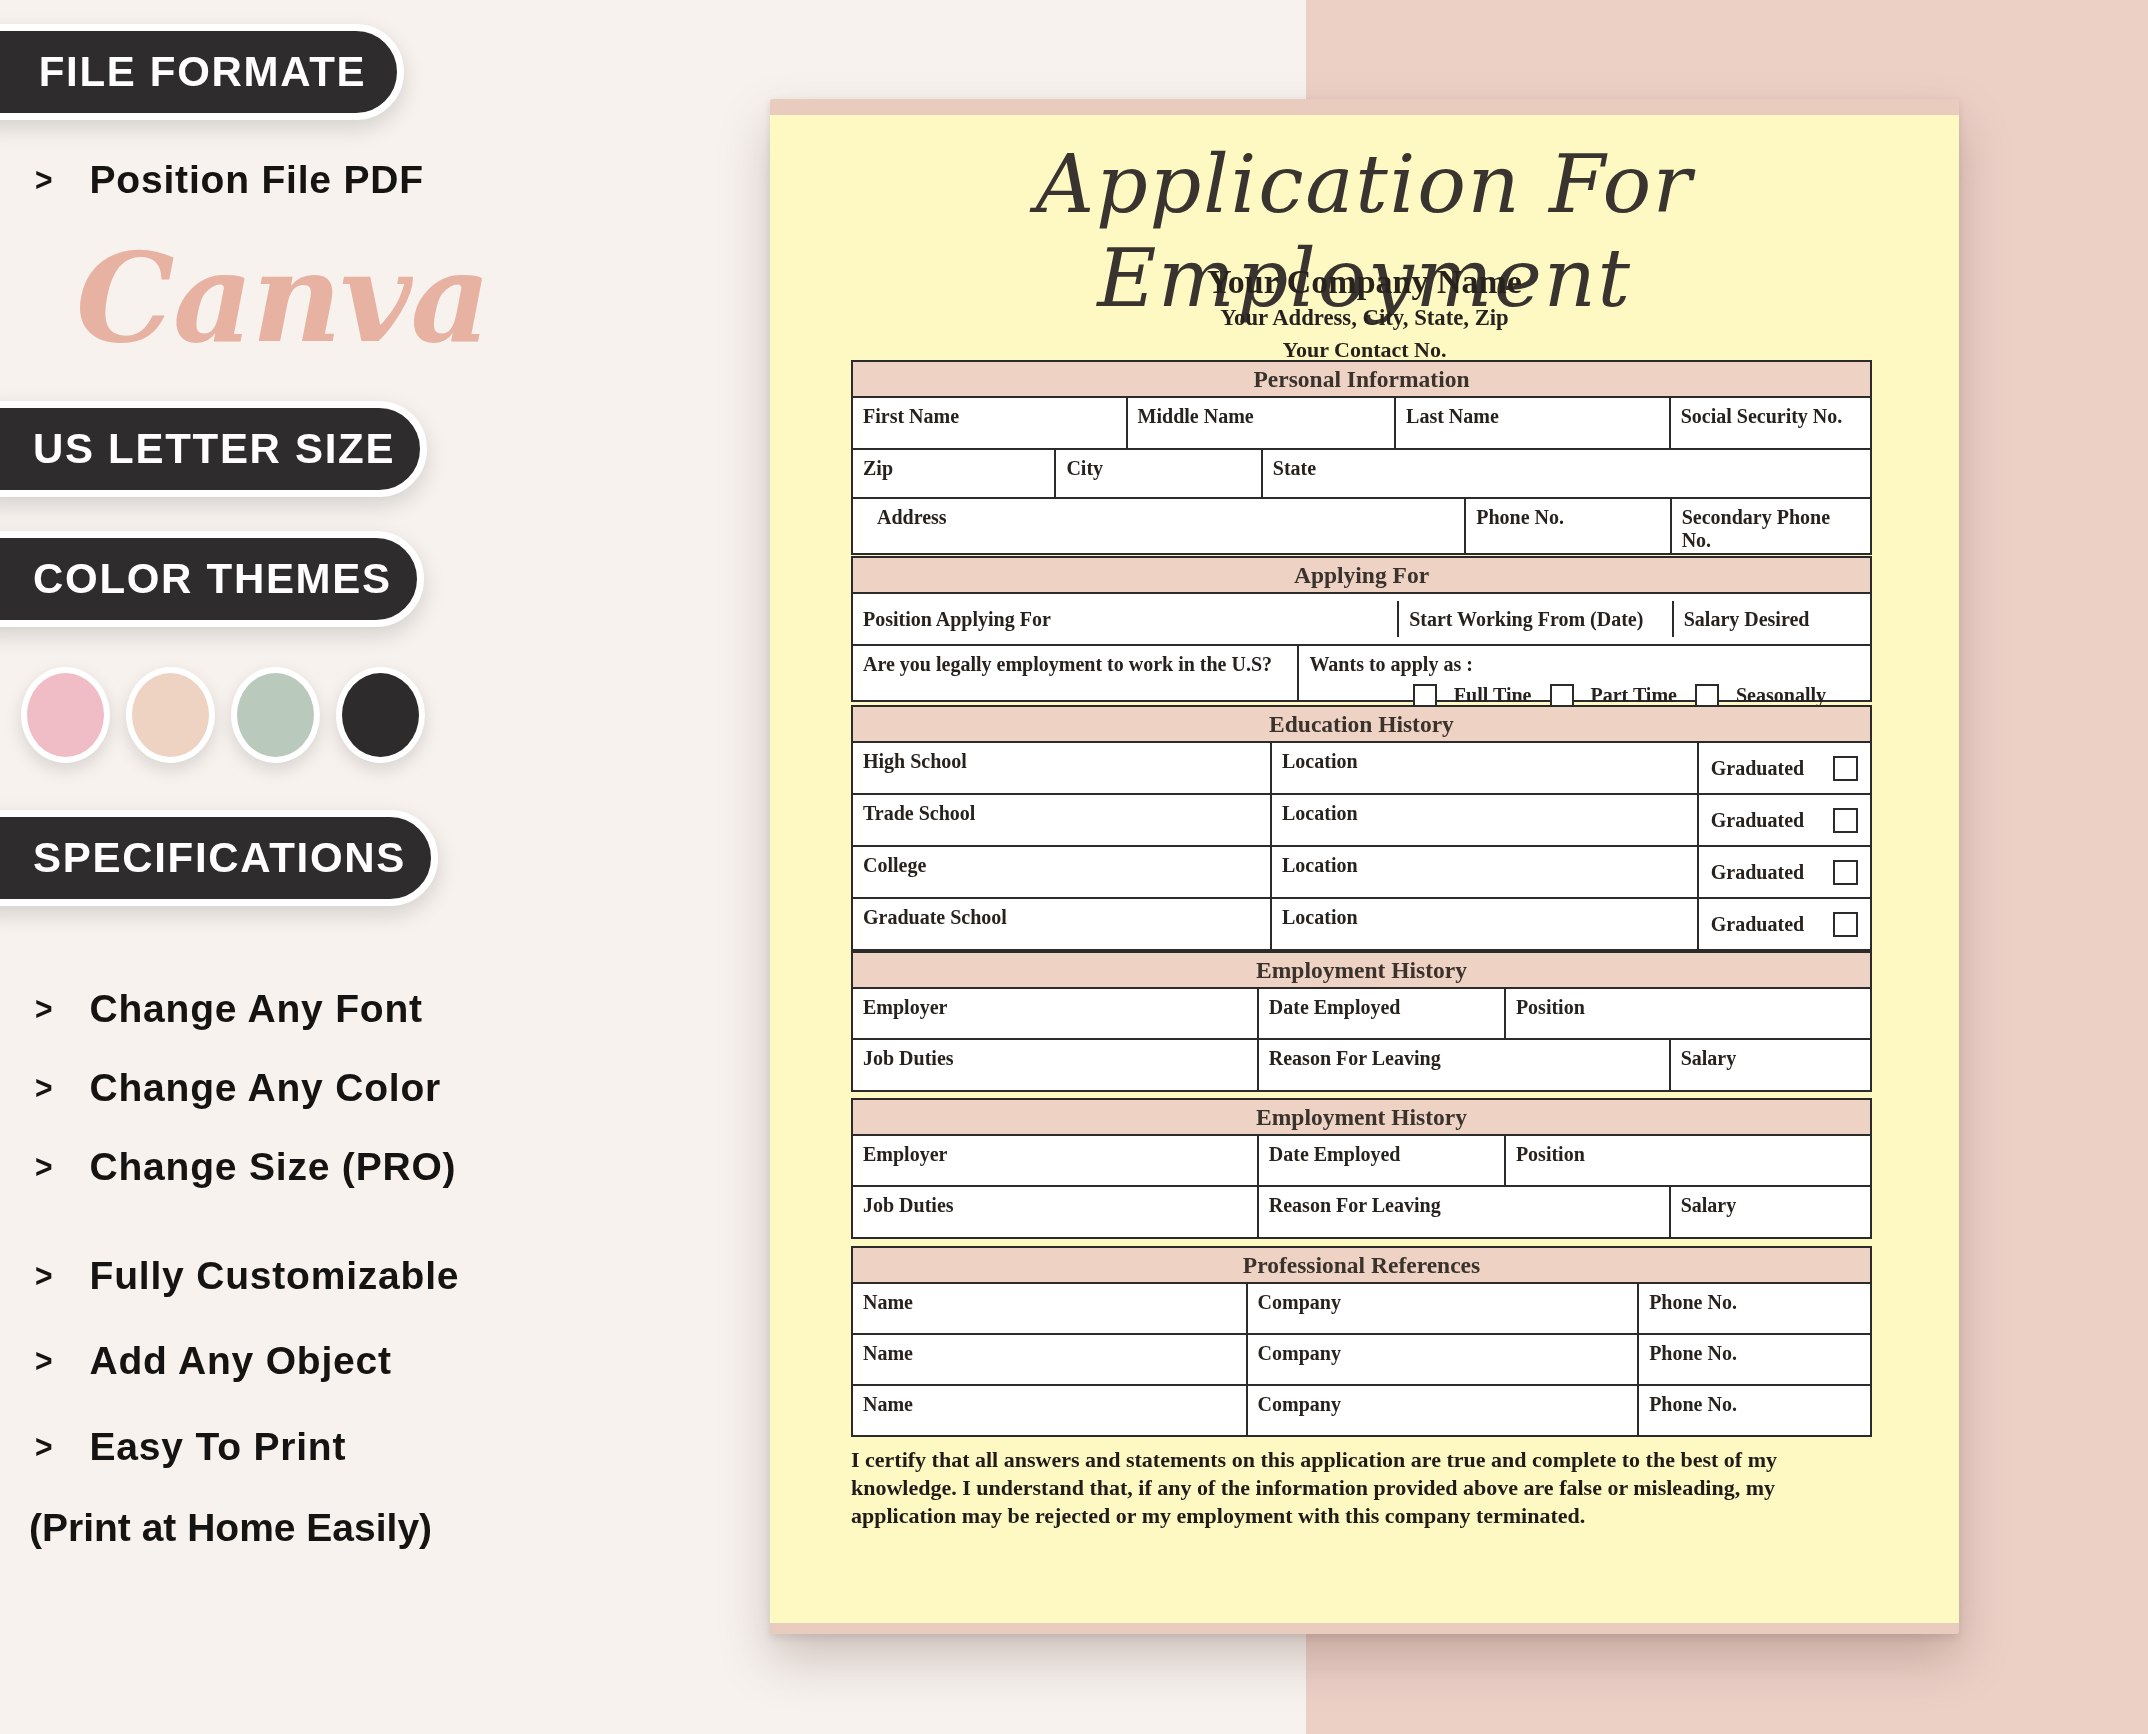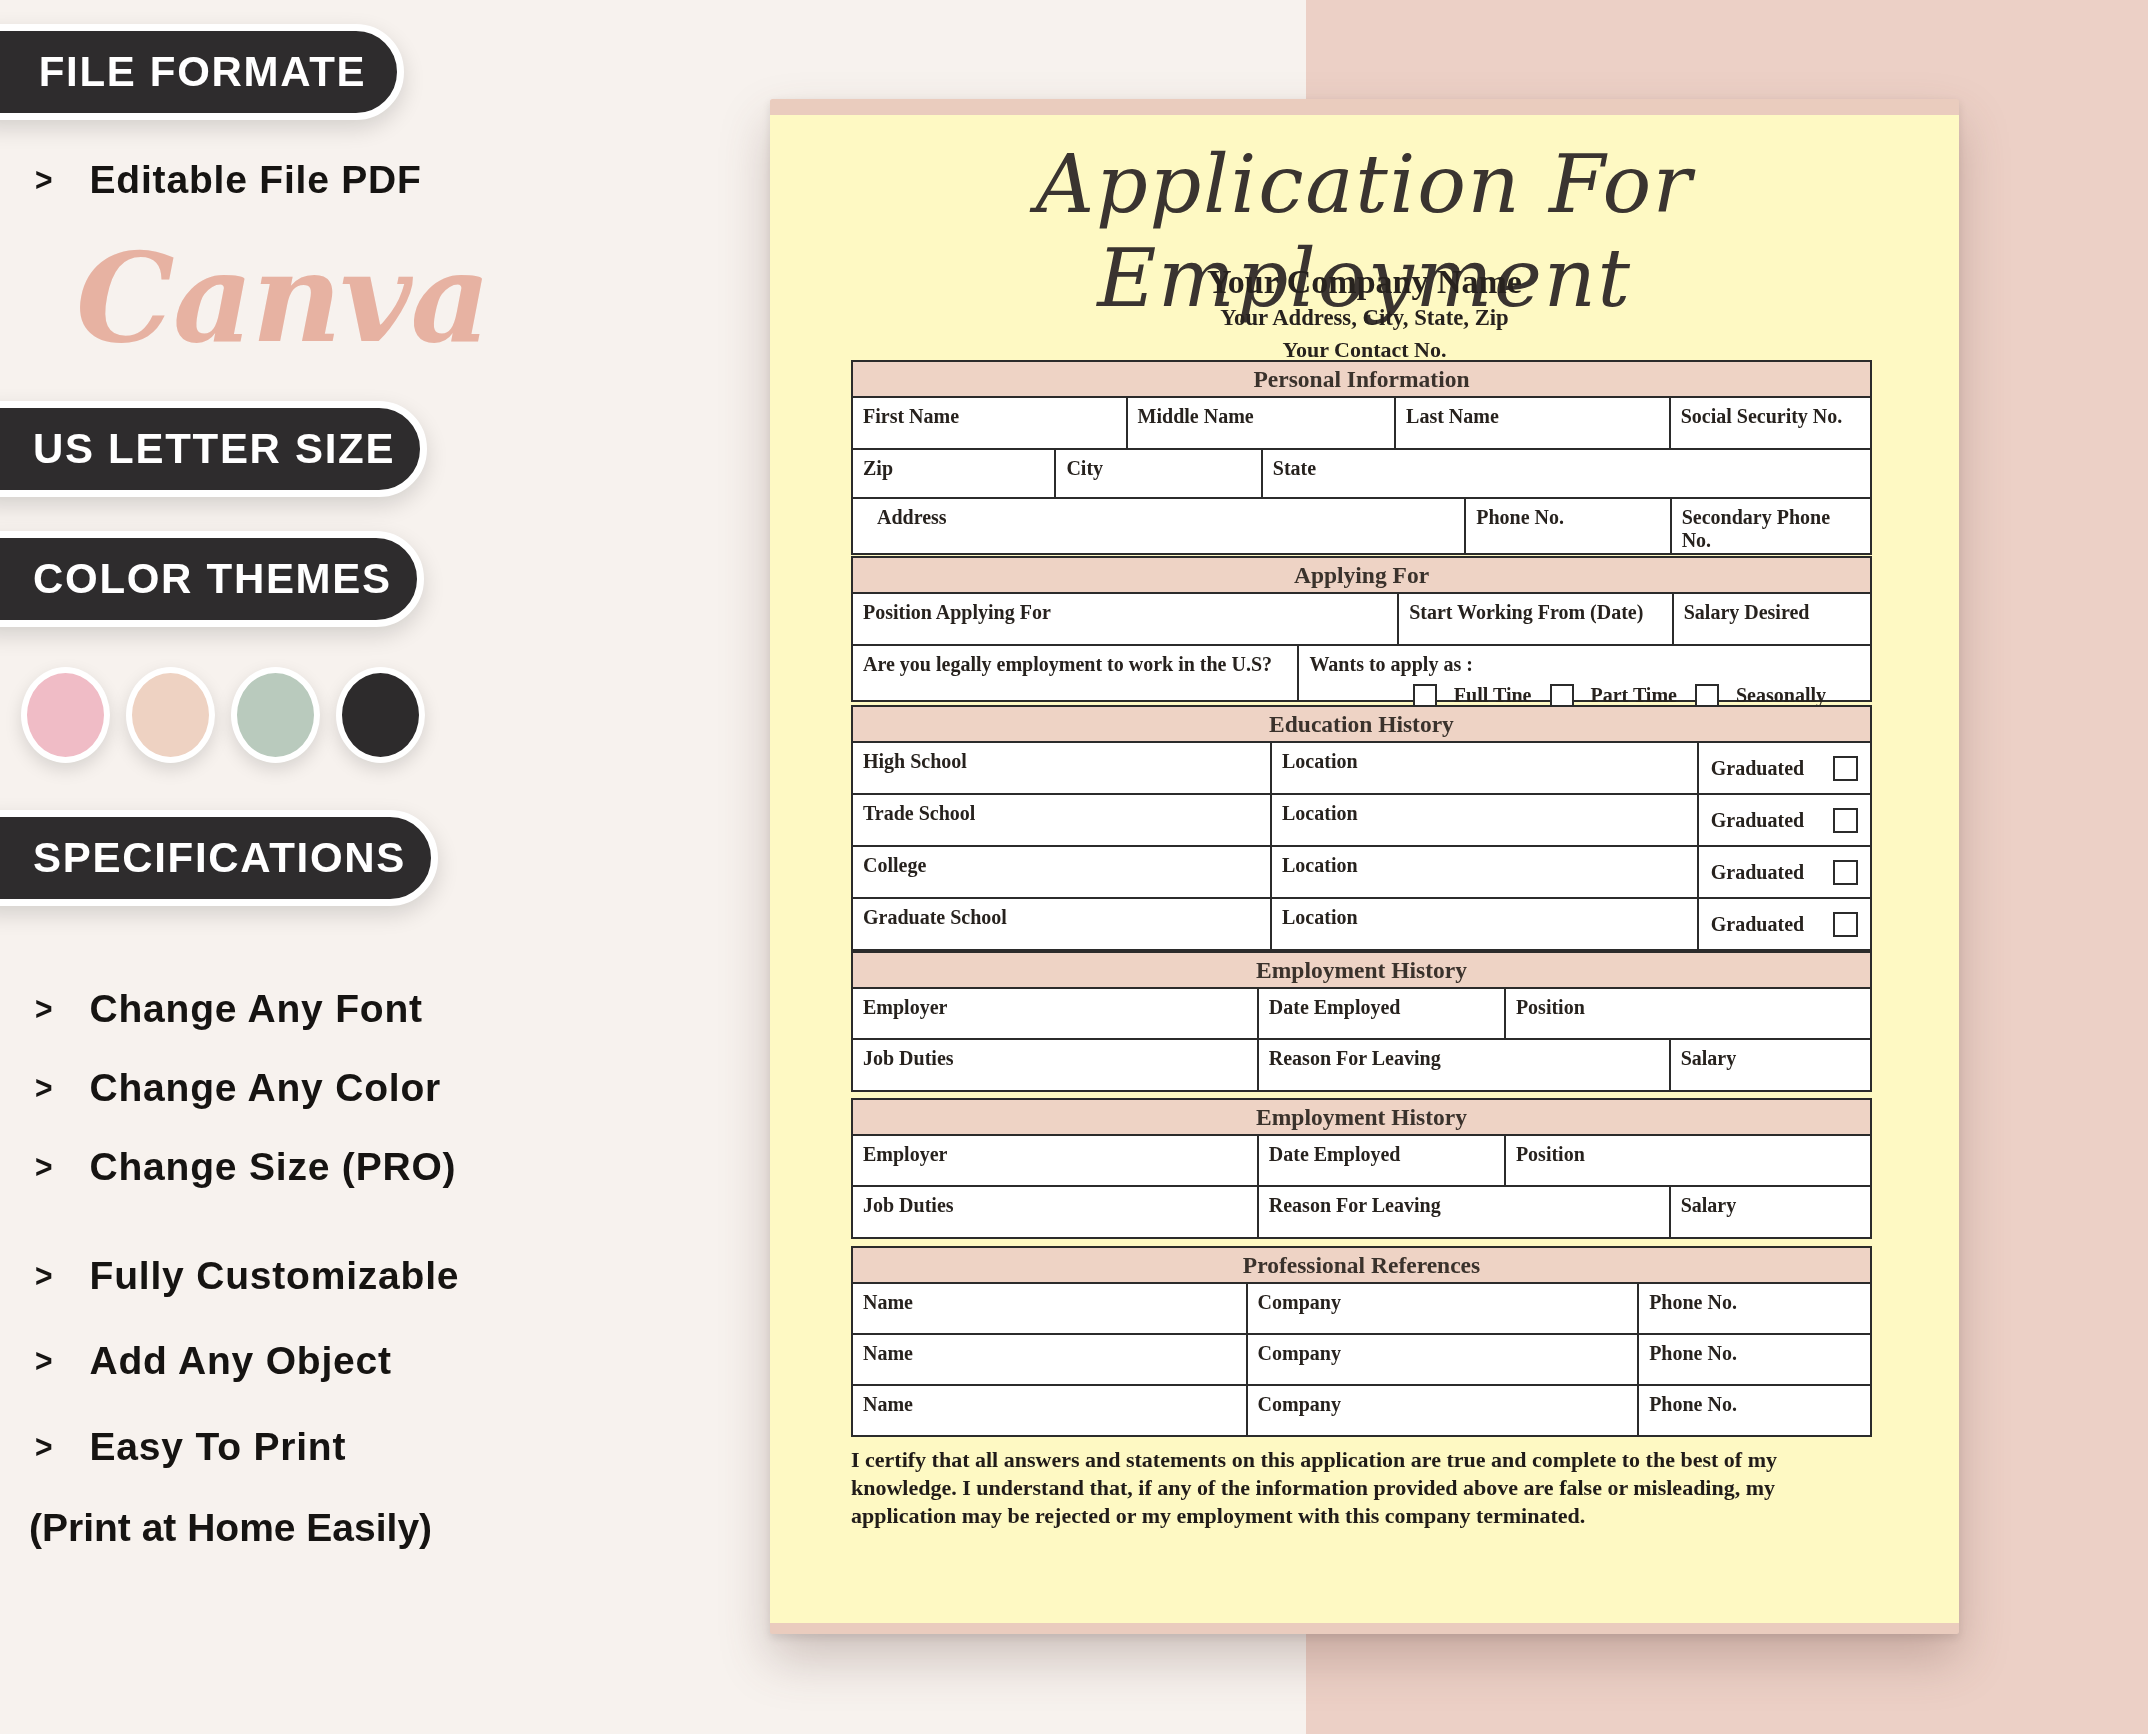--- a/index.html
+++ b/index.html
@@ -96,21 +96,21 @@
 <div class="right-bg"></div>
 
 <aside>
 
   <div class="pill" style="top:23.5px;min-width:424px;">
     <span>FILE FORMATE</span>
   </div>
 
   <div class="spec" style="top:158px;">
     <span class="chev">&gt;</span>
-    <span class="txt">Editable File PDF</span>
+    <span class="txt">Position File PDF</span>
   </div>
 
   <div class="canva">Canva</div>
 
   <div class="pill" style="top:401px;min-width:415px;">
     <span>US LETTER SIZE</span>
   </div>
 
   <div class="pill" style="top:531px;min-width:415px;">
     <span>COLOR THEMES</span>
@@ -178,21 +178,21 @@
       </div>
       <div class="row" style="height:54px;">
         <div class="cell" style="width:60.3%;padding-left:24px;">Address</div>
         <div class="cell" style="width:20.2%;">Phone No.</div>
         <div class="cell fill">Secondary Phone No.</div>
       </div>
     </section>
 
     <section class="tbl" style="top:441px;">
       <div class="sec-head">Applying For</div>
-      <div class="row" style="height:50px;">
+      <div class="row" style="height:50px;align-items:center;">
         <div class="cell" style="width:53.7%;">Position Applying For</div>
         <div class="cell" style="width:27%;">Start Working From (Date)</div>
         <div class="cell fill">Salary Desired</div>
       </div>
       <div class="row" style="height:54px;">
         <div class="cell" style="width:43.9%;">Are you legally employment to work in the U.S?</div>
         <div class="cell fill">
           <span>Wants to apply as :</span>
           <div class="opts">
             <span class="opt">

